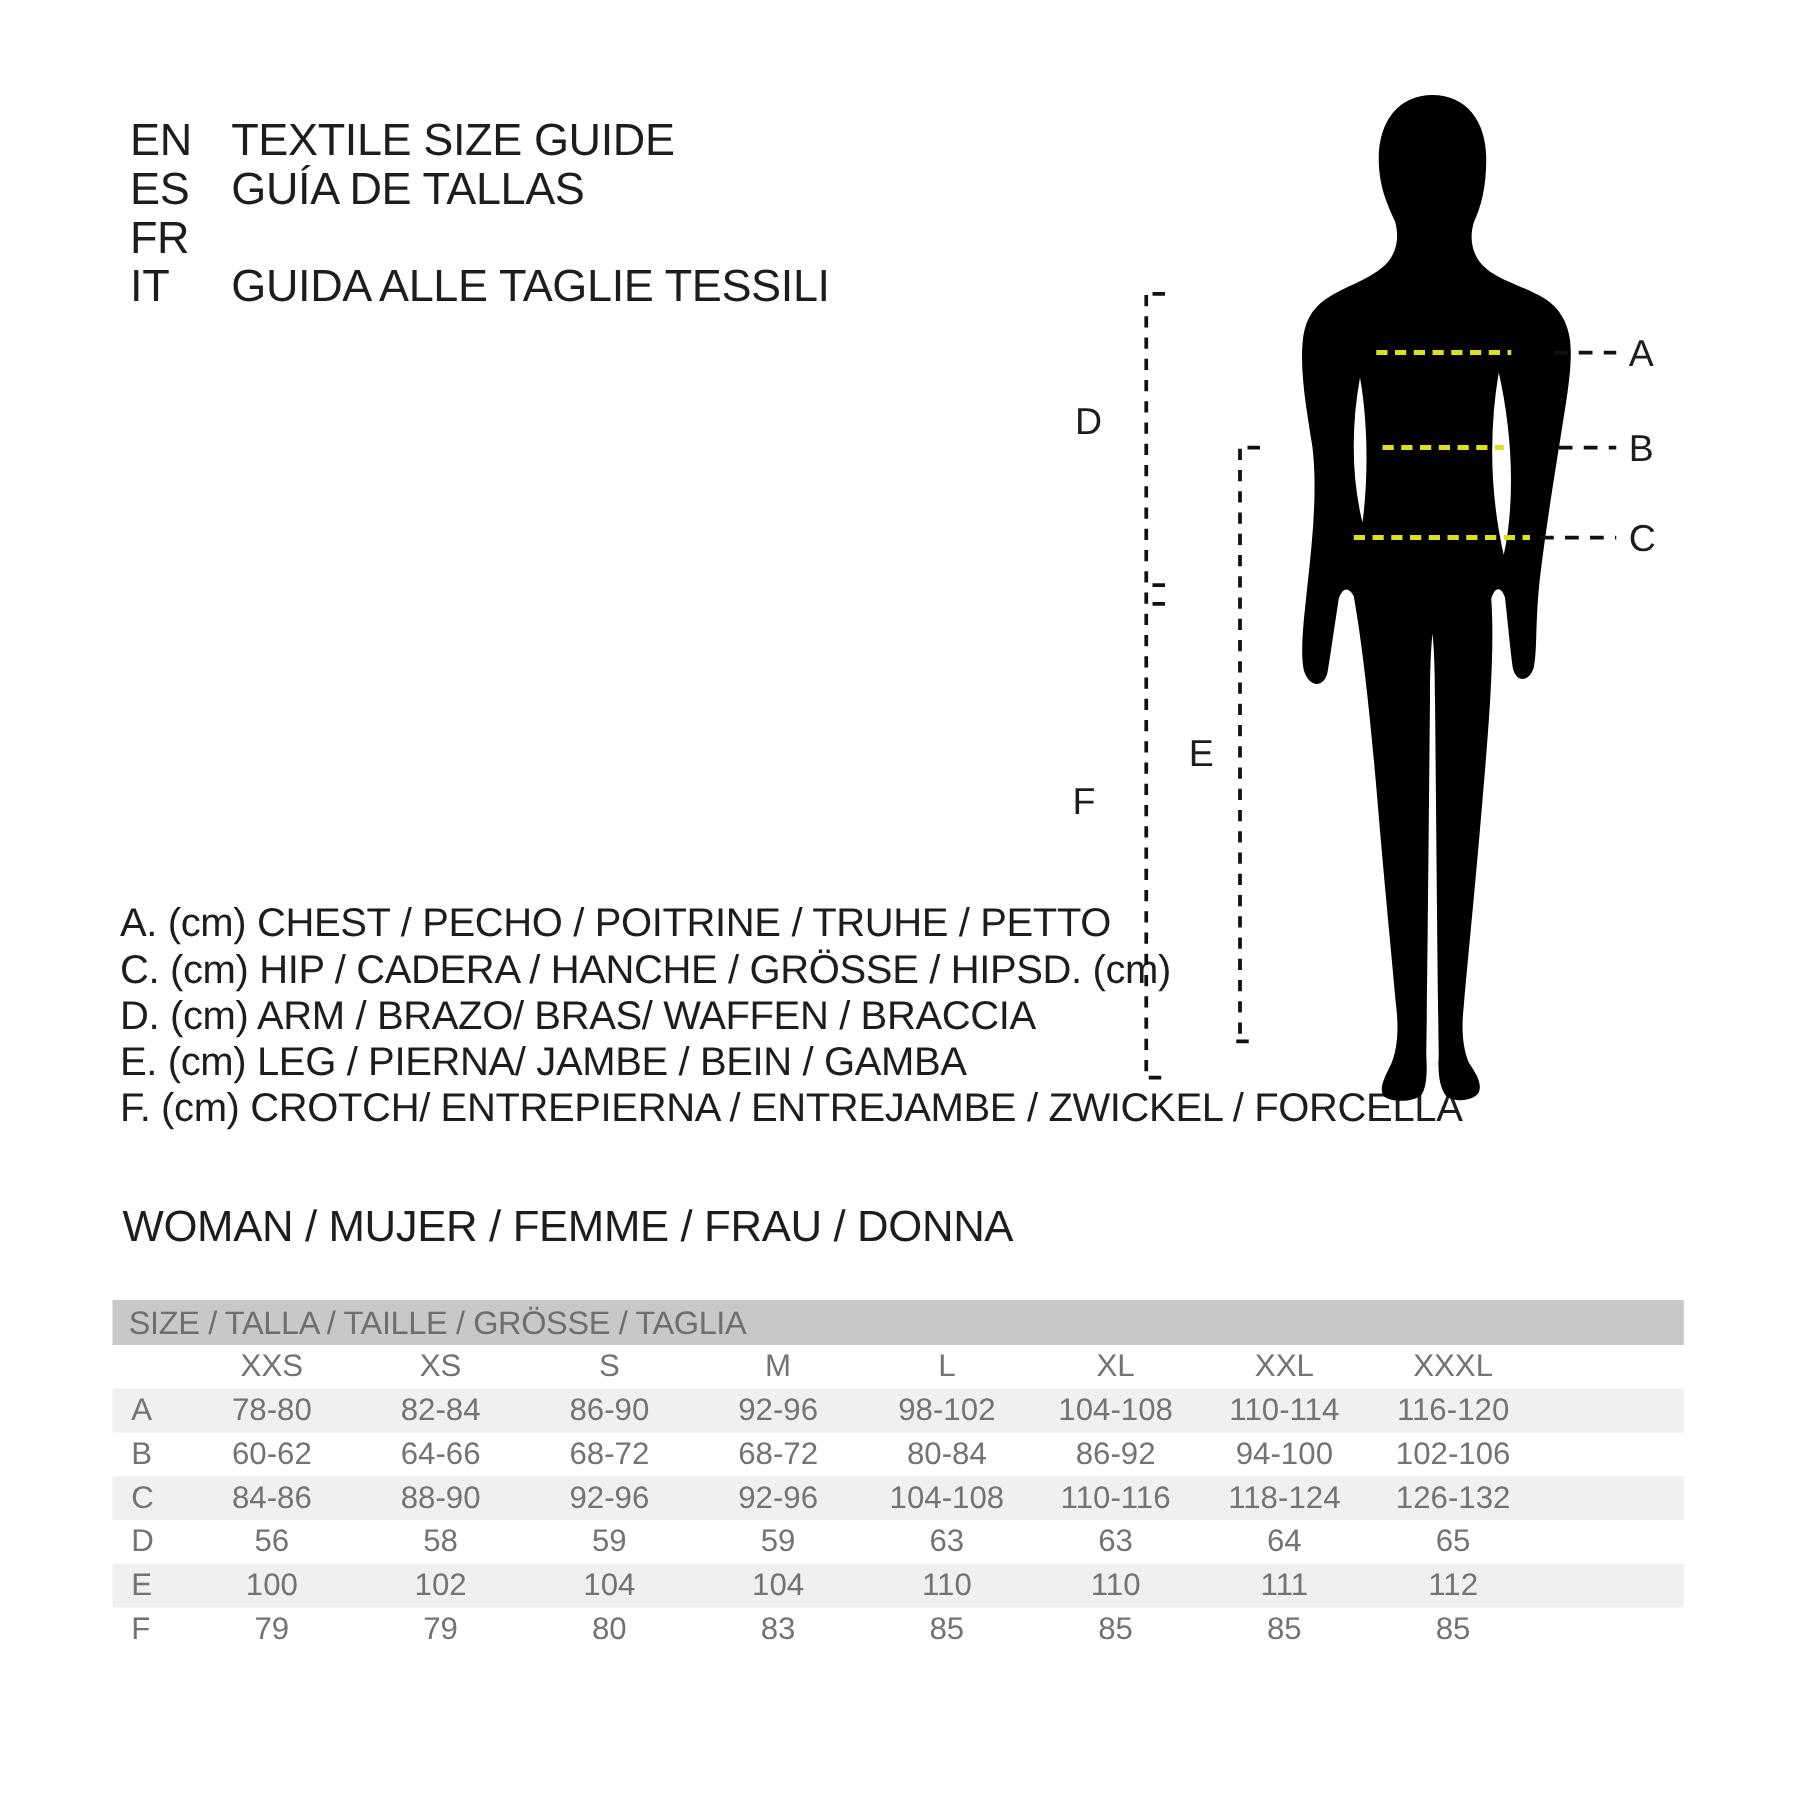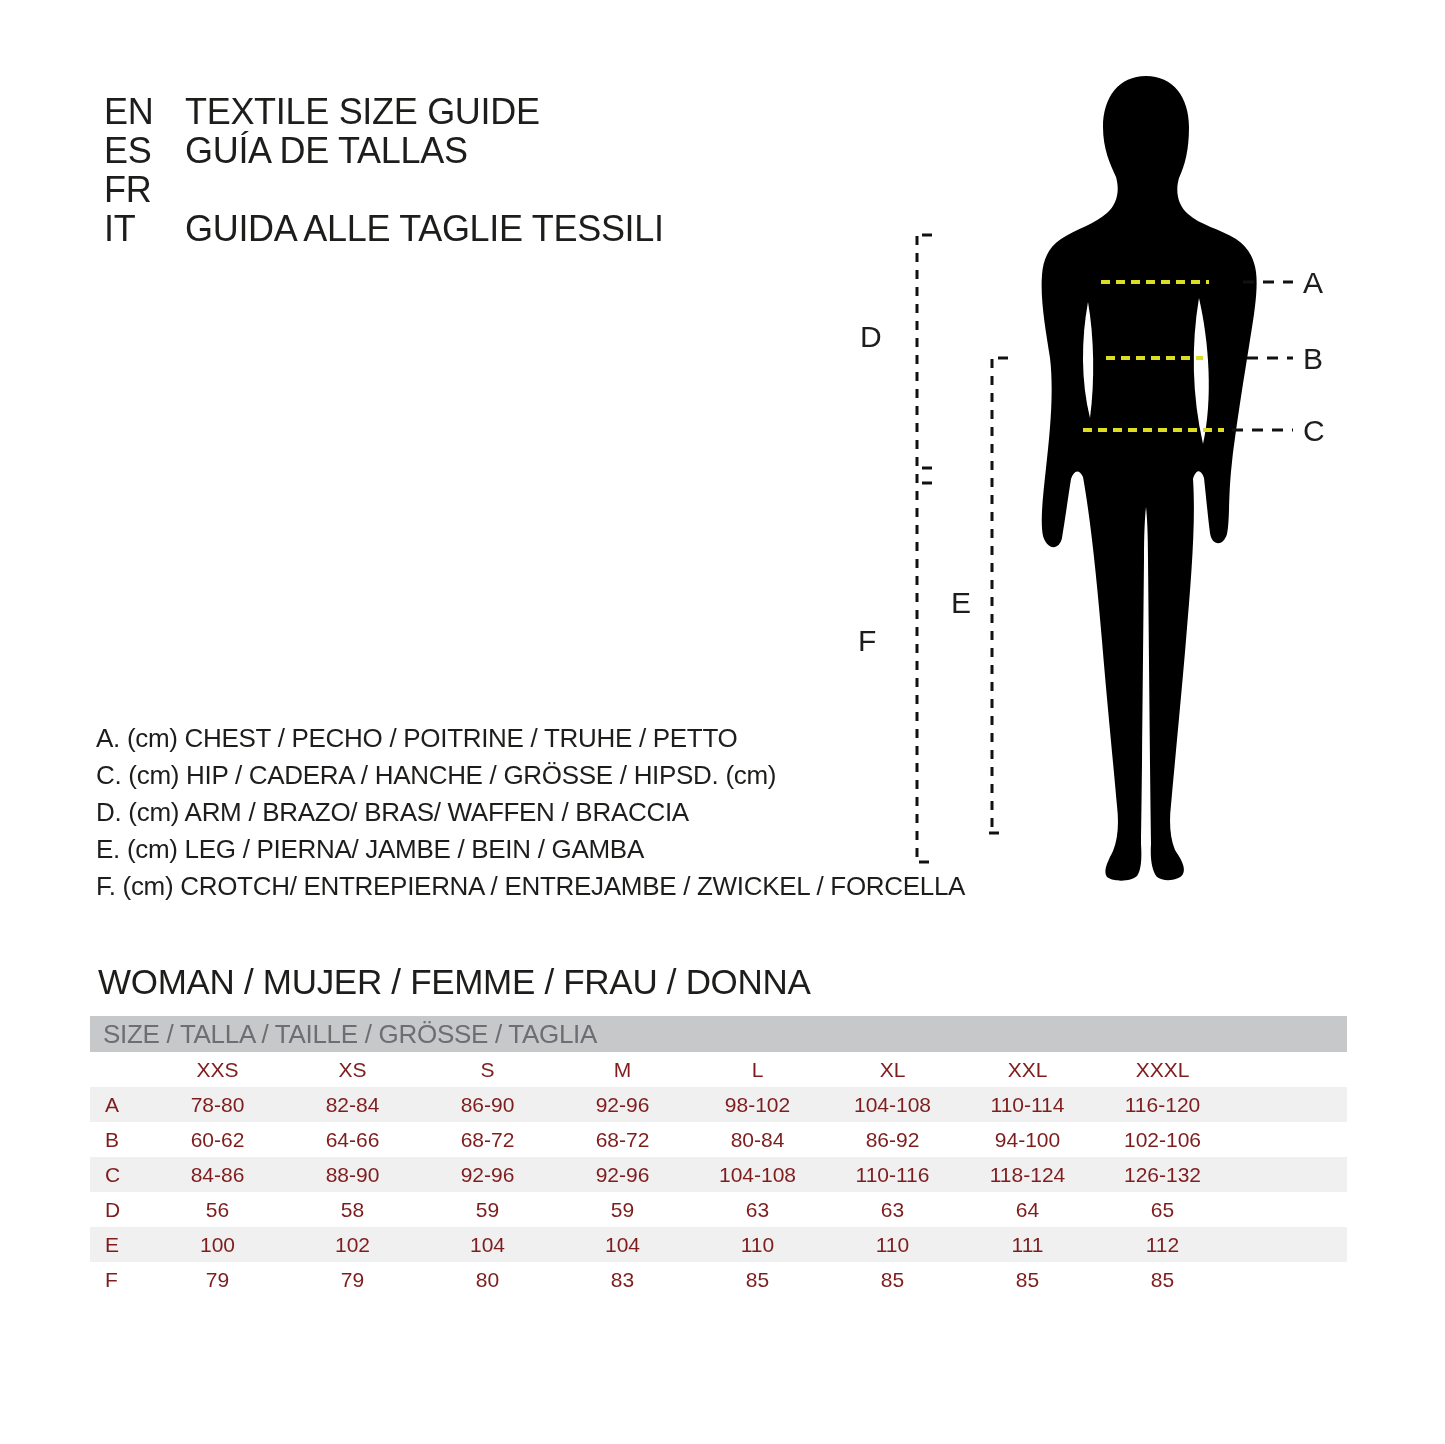--- a/index.html
+++ b/index.html
@@ -6,28 +6,28 @@
   .canvas{
     position:relative;width:1445px;height:1444px;background:#ffffff;overflow:hidden;
     font-family:"Liberation Sans", sans-serif;color:#1d1d1b;
   }
   
   .lang-block{position:absolute;left:104px;top:92px;}
   .lang-row{display:flex;height:39px;line-height:39px;font-size:36px;letter-spacing:-0.3px;}
   .lang-code{width:81px;flex:0 0 81px;}
   
   .legend-block{position:absolute;left:96px;top:720px;}
-  .legend-row{height:37px;line-height:37px;font-size:26px;letter-spacing:-0.3px;white-space:nowrap;}
+  .legend-row{height:37px;line-height:37px;font-size:32px;letter-spacing:-0.3px;white-space:nowrap;}
   
   .gender{position:absolute;left:98px;top:962px;font-size:35px;letter-spacing:-0.3px;}
   
   .size-table{position:absolute;left:90px;top:1016px;width:1257px;}
   .table-bar{height:36px;line-height:36px;background:#c7c8ca;color:#6d6e71;
-             font-size:26px;padding-left:13px;box-sizing:border-box;letter-spacing:-0.3px;}
-  .trow{display:flex;height:35px;line-height:35px;font-size:21px;color:#7f1d1d;}
+             font-size:26px;padding-left:13px;box-sizing:border-box;letter-spacing:-0.3px;margin-top:24px;}
+  .trow{display:flex;height:35px;line-height:35px;font-size:25px;color:#737373;}
   .trow.stripe{background:#f0f0f1;}
   .cell{width:135px;flex:0 0 135px;text-align:center;}
   .cell.rowlabel{width:60px;flex:0 0 60px;text-align:left;padding-left:15px;box-sizing:border-box;}
   
   .figure-svg{position:absolute;left:850px;top:50px;width:595px;height:920px;}
   .marker-letter{font-family:"Liberation Sans", sans-serif;font-size:30px;fill:#1d1d1b;}
 </style>
 </head>
 <body>
 

